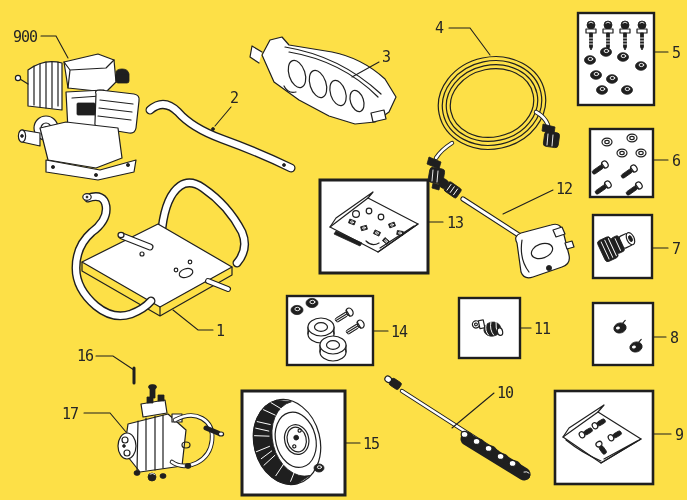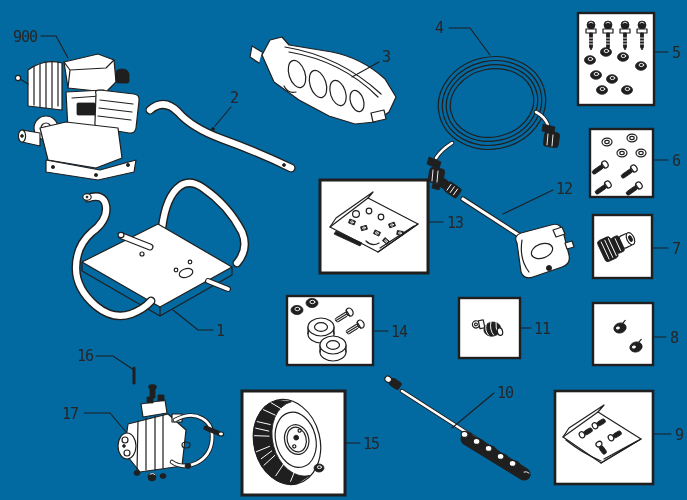--- a/index.html
+++ b/index.html
@@ -1,16 +1,16 @@
 <!DOCTYPE html>
 <html><head>
 <meta charset="utf-8">
 <style>
   html,body{margin:0;padding:0;background:#ffffff;}
-  .stage{position:relative;width:687px;height:500px;background:#0369a1;overflow:hidden;
+  .stage{position:relative;width:687px;height:500px;background:#fde047;overflow:hidden;
          font-family:"DejaVu Sans Mono", monospace;}
   svg{display:block}
   .ln{fill:none;stroke:#1f1f1f;stroke-width:1.2;stroke-linecap:round;stroke-linejoin:round}
   .lnw{fill:#ffffff;stroke:#1f1f1f;stroke-width:1.2;stroke-linecap:round;stroke-linejoin:round}
   .dk{fill:#1f1f1f;stroke:#1f1f1f;stroke-width:0.8;stroke-linejoin:round}
   .wl{fill:none;stroke:#ffffff;stroke-width:0.9;stroke-linecap:round}
   .tubeO{fill:none;stroke:#1f1f1f;stroke-linecap:round;stroke-linejoin:round}
   .tubeI{fill:none;stroke:#ffffff;stroke-linecap:round;stroke-linejoin:round}
   .box{fill:#ffffff;stroke:#1f1f1f}
   .ldr{fill:none;stroke:#1f1f1f;stroke-width:1.1;stroke-linecap:round}

